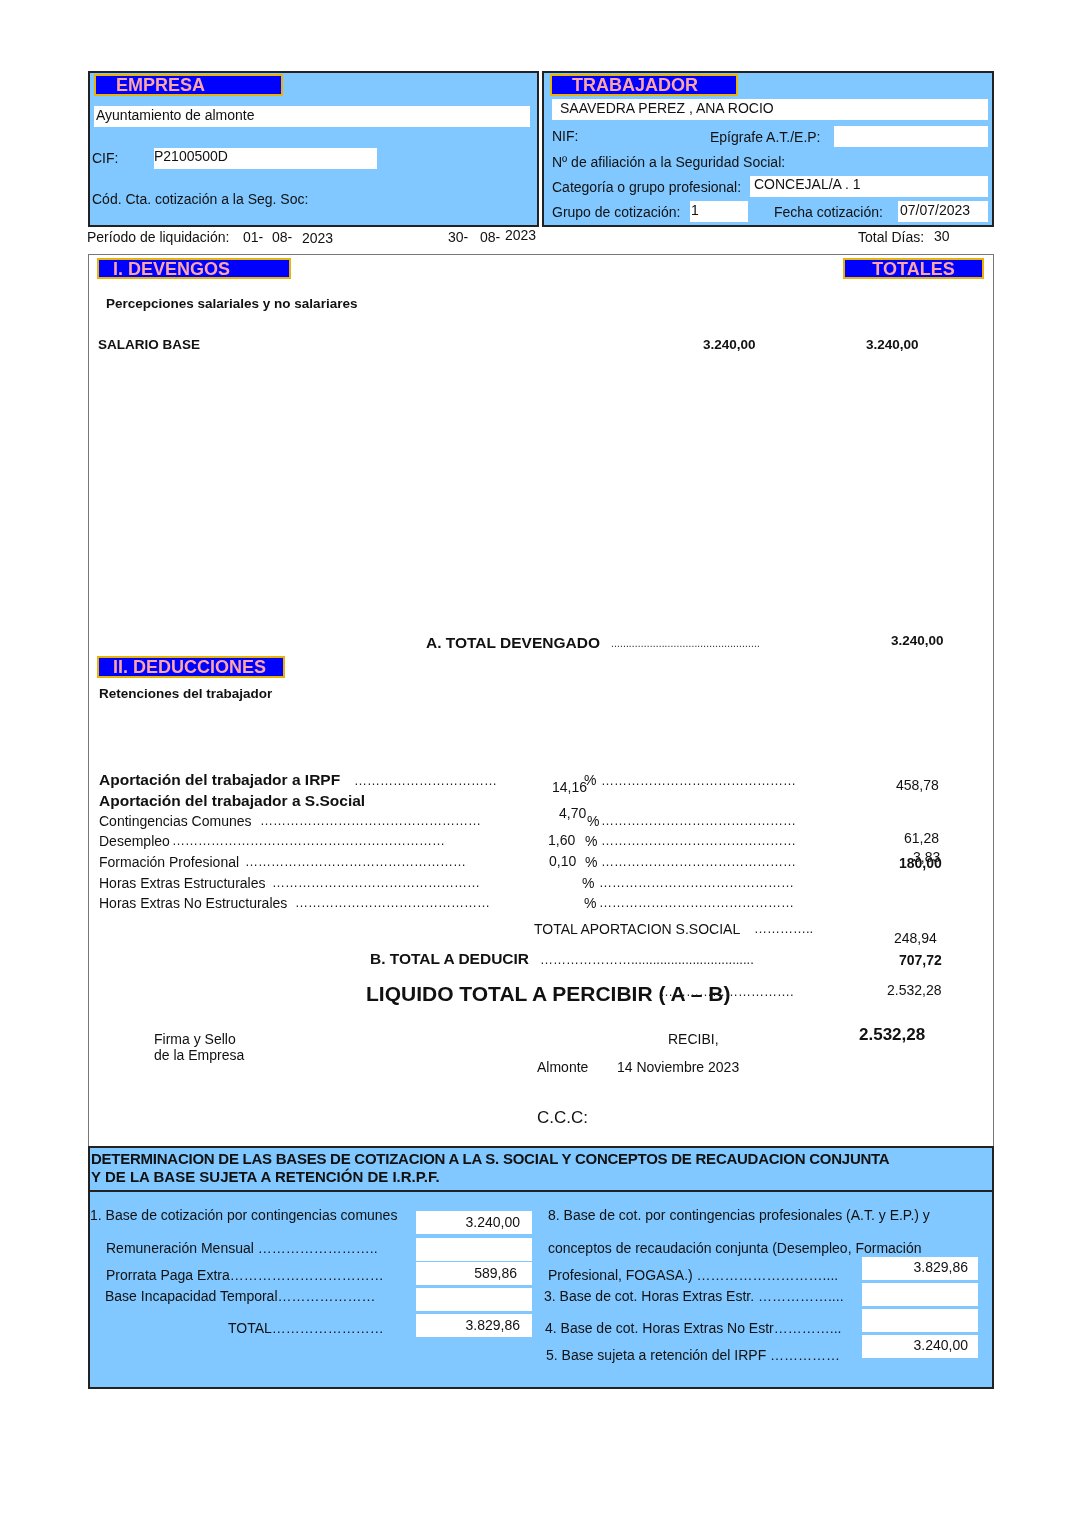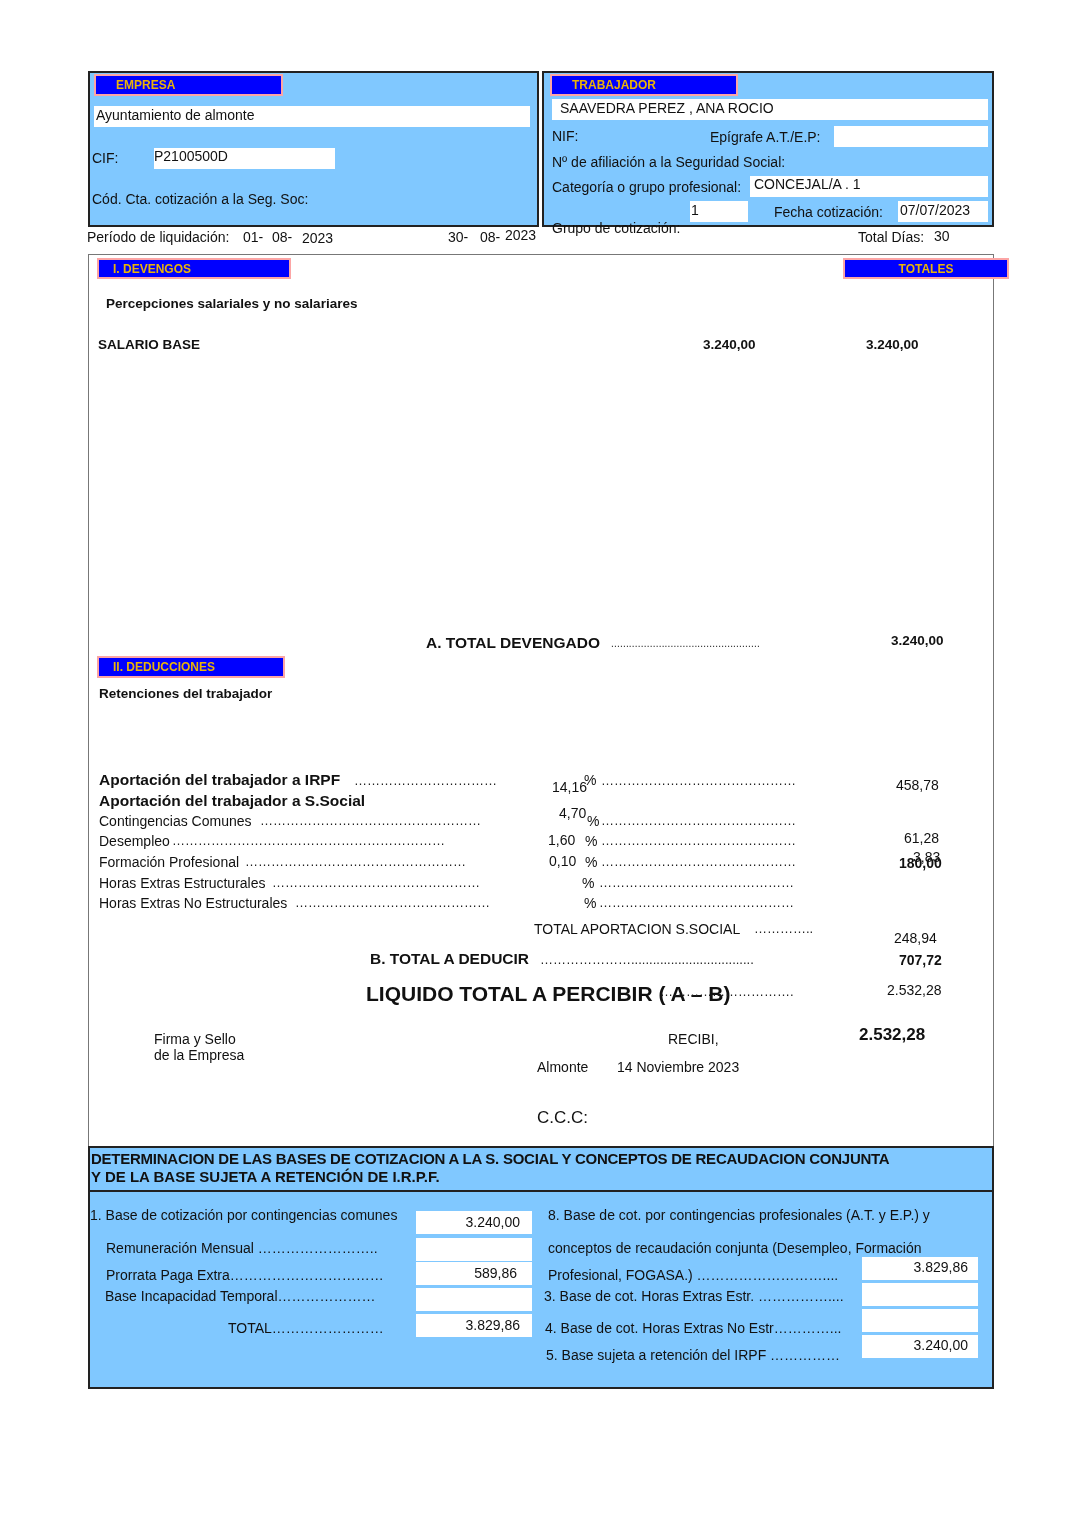--- a/index.html
+++ b/index.html
@@ -1,53 +1,53 @@
 <!DOCTYPE html>
 <html><head>
 <meta charset="utf-8">
 <style>
   * { box-sizing: border-box; margin: 0; padding: 0; }
   html, body { width: 1080px; height: 1527px; background: #ffffff; overflow: hidden; }
   body { position: relative; font-family: "Liberation Sans", sans-serif; color: #111; font-size: 14px; }
   .box { position: absolute; background: #80c8ff; border: 2px solid #222; }
-  .hdr { position: absolute; background: #0000ff; border: 2px solid #fca5a5; color: #eab308; font-weight: bold; font-size: 12px; padding-left: 20px; line-height: 18px; }
+  .hdr { position: absolute; background: #0000ff; border: 2px solid #eab308; color: #fca5a5; font-weight: bold; font-size: 18px; padding-left: 20px; line-height: 18px; }
   .field { position: absolute; background: #fff; padding-left: 24px; }
   .lbl { position: absolute; white-space: nowrap; font-size: 14px; }
   .b { font-weight: bold; }
   .dots { color: #222; }
   .main { position: absolute; left: 88px; top: 254px; width: 906px; height: 893px; border: 1px solid #777; background: #fff; }
 </style>
 </head>
 <body>
 
 <div class="box" style="left:88px; top:71px; width:451px; height:156px;"></div>
 <div class="hdr" style="left:94px; top:74px; width:189px; height:22px;">EMPRESA</div>
 <div class="field" style="left:94px; top:106px; width:436px; height:21px;">
   <span class="lbl" style="left:2px; top:1px;">Ayuntamiento de almonte</span>
 </div>
 <span class="lbl" style="left:92px; top:150px;">CIF:</span>
-<div class="field" style="left:154px; top:148px; width:181px; height:21px;">
+<div class="field" style="left:154px; top:148px; width:223px; height:21px;">
   <span class="lbl" style="left:0px; top:0px;">P2100500D</span>
 </div>
 <span class="lbl" style="left:92px; top:191px;">Cód. Cta. cotización a la Seg. Soc:</span>
 
 <div class="box" style="left:542px; top:71px; width:452px; height:156px;"></div>
 <div class="hdr" style="left:550px; top:74px; width:188px; height:22px;">TRABAJADOR</div>
 <div class="field" style="left:552px; top:99px; width:436px; height:21px;">
   <span class="lbl" style="left:8px; top:1px;">SAAVEDRA PEREZ , ANA ROCIO</span>
 </div>
 <span class="lbl" style="left:552px; top:128px;">NIF:</span>
 <span class="lbl" style="left:710px; top:129px;">Epígrafe A.T./E.P:</span>
 <div class="field" style="left:834px; top:126px; width:154px; height:21px;"></div>
 <span class="lbl" style="left:552px; top:154px;">Nº de afiliación a la Seguridad Social:</span>
 <span class="lbl" style="left:552px; top:179px;">Categoría o grupo profesional:</span>
 <div class="field" style="left:750px; top:176px; width:238px; height:21px;">
   <span class="lbl" style="left:4px; top:0px;">CONCEJAL/A . 1</span>
 </div>
-<span class="lbl" style="left:552px; top:204px;margin-top:16px;">Grupo de cotización:</span>
+<span class="lbl" style="left:552px; top:204px;">Grupo de cotización:</span>
 <div class="field" style="left:690px; top:201px; width:58px; height:21px;">
   <span class="lbl" style="left:1px; top:1px;">1</span>
 </div>
 <span class="lbl" style="left:774px; top:204px;">Fecha cotización:</span>
 <div class="field" style="left:898px; top:201px; width:90px; height:21px;">
   <span class="lbl" style="left:2px; top:1px;">07/07/2023</span>
 </div>
 
 <span class="lbl" style="left:87px; top:229px;">Período de liquidación:</span>
 <span class="lbl" style="left:243px; top:229px;">01-</span>
@@ -55,21 +55,21 @@
 <span class="lbl" style="left:302px; top:230px;">2023</span>
 <span class="lbl" style="left:448px; top:229px;">30-</span>
 <span class="lbl" style="left:480px; top:229px;">08-</span>
 <span class="lbl" style="left:505px; top:227px;">2023</span>
 <span class="lbl" style="left:858px; top:229px;">Total Días:</span>
 <span class="lbl" style="left:934px; top:228px;">30</span>
 
 <div class="main"></div>
 
 <div class="hdr" style="left:97px; top:258px; width:194px; height:21px; padding-left:14px;">I. DEVENGOS</div>
-<div class="hdr" style="left:843px; top:258px; width:166px; height:21px; padding-left:0; text-align:center;">TOTALES</div>
+<div class="hdr" style="left:843px; top:258px; width:141px; height:21px; padding-left:0; text-align:center;">TOTALES</div>
 
 <span class="lbl b" style="left:106px; top:296px; font-size:13.5px;">Percepciones salariales y no salariares</span>
 
 <span class="lbl b" style="left:98px; top:337px; font-size:13.5px;">SALARIO BASE</span>
 <span class="lbl b" style="left:703px; top:337px; font-size:13.5px;">3.240,00</span>
 <span class="lbl b" style="left:866px; top:337px; font-size:13.5px;">3.240,00</span>
 
 <span class="lbl b" style="left:426px; top:634px; font-size:15.5px;">A. TOTAL DEVENGADO</span>
 <span class="lbl dots" style="left:611px; top:638px; font-size:10px; letter-spacing:0.2px;">..................................................</span>
 <span class="lbl b" style="left:891px; top:633px; font-size:13.5px;">3.240,00</span>

